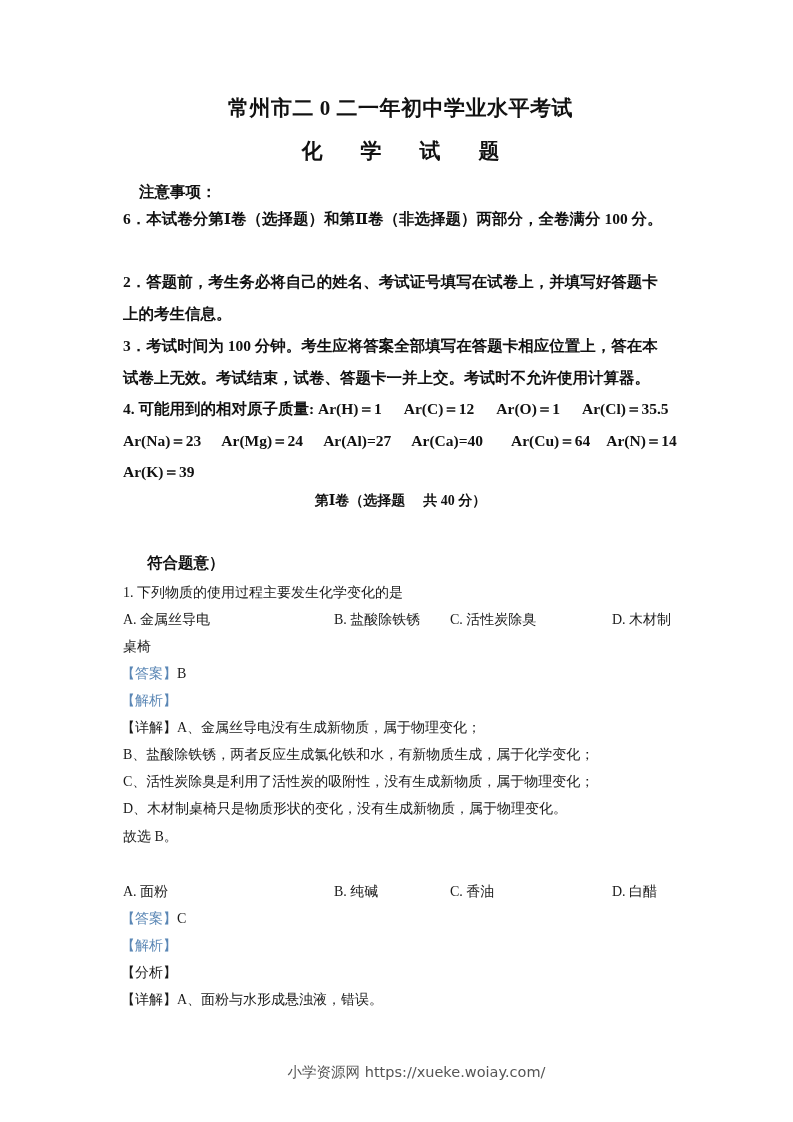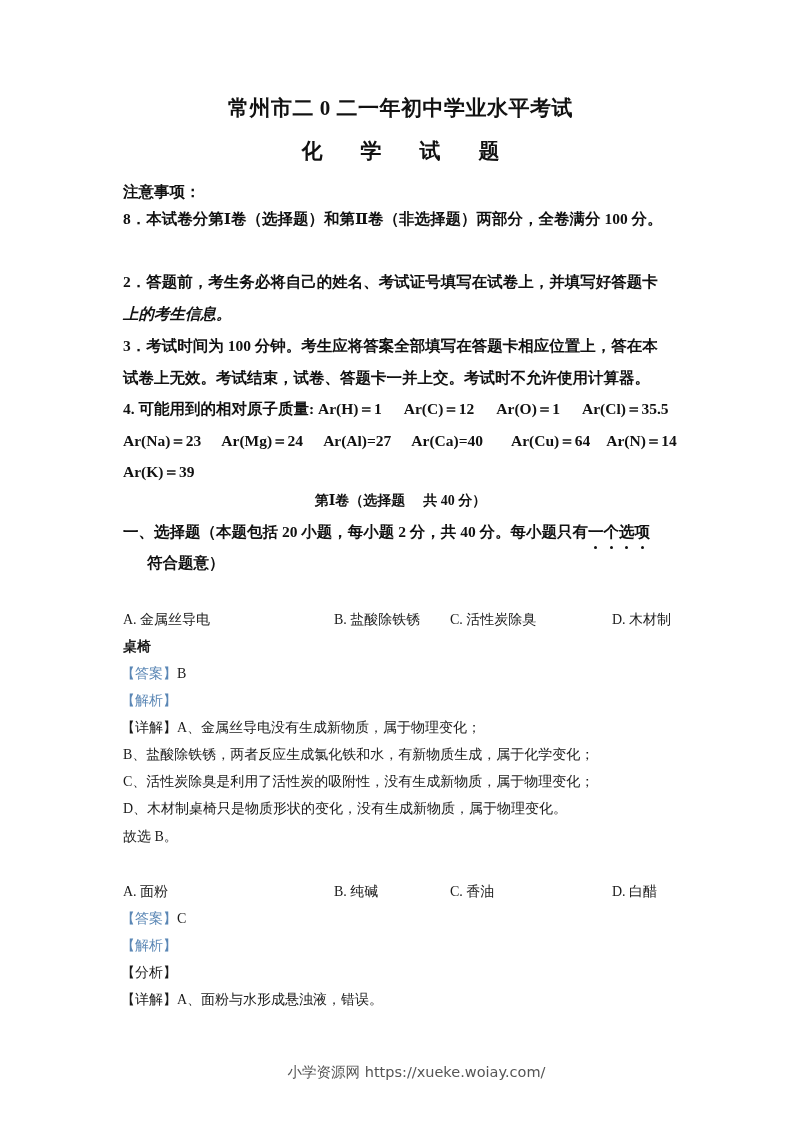--- a/index.html
+++ b/index.html
@@ -28,24 +28,24 @@
     }
     .subtitle {
       left: 0; width: 793px; text-align: center;
       top: 137px; font-size: 21px; font-weight: bold;
     }
     .subtitle span { display: inline-block; margin: 0 19px; }
 
     .bold-line {
       left: 119px; font-size: 15.5px; font-weight: bold;
     }
-    .note-heading { top: 182px; }
+    .note-heading { top: 182px; margin-left: 16px; }
     .note-1 { top: 209px; }
     .note-2a { top: 272px; }
-    .note-2b { top: 304px; font-style: italic; }
+    .note-2b { top: 304px; }
     .note-3a { top: 336px; }
     .note-3b { top: 368px; }
     .note-4a { top: 399px; }
     .note-4b { top: 431px; }
     .note-4c { top: 462px; }
     .ar-item { display: inline-block; }
 
     .section-title {
       left: 0; width: 793px; text-align: center;
       top: 492px; font-size: 14px; font-weight: bold;
@@ -66,21 +66,21 @@
       margin-left: -1.5px;
       border-radius: 50%;
       background: #111;
     }
 
     .normal-line {
       left: 119px; font-size: 14px; font-weight: normal; color: #1a1a1a;
     }
     .q1 { top: 584px; }
     .q1opts { top: 611px; }
-    .q1cont { top: 638px; font-weight: bold; }
+    .q1cont { top: 638px; }
     .q1ans { top: 665px; left: 117px; }
     .q1jx { top: 692px; left: 117px; }
     .q1d1 { top: 719px; left: 117px; }
     .q1d2 { top: 746px; }
     .q1d3 { top: 773px; }
     .q1d4 { top: 800px; }
     .q1sel { top: 828px; }
 
     .q2 { top: 856px; }
     .q2opts { top: 883px; }
@@ -111,44 +111,42 @@
 <body>
 
 <div class="page">
 
   <div class="abs title">常州市二 0 二一年初中学业水平考试</div>
   <div class="abs subtitle">
     <span>化</span><span>学</span><span>试</span><span>题</span>
   </div>
 
   <div class="abs bold-line note-heading">注意事项：</div>
-  <div class="abs bold-line note-1">8．本试卷分第Ⅰ卷（选择题）和第Ⅱ卷（非选择题）两部分，全卷满分 100 分。</div>
+  <div class="abs bold-line note-1">6．本试卷分第Ⅰ卷（选择题）和第Ⅱ卷（非选择题）两部分，全卷满分 100 分。</div>
   <div class="abs bold-line note-2a">2．答题前，考生务必将自己的姓名、考试证号填写在试卷上，并填写好答题卡</div>
   <div class="abs bold-line note-2b">上的考生信息。</div>
   <div class="abs bold-line note-3a">3．考试时间为 100 分钟。考生应将答案全部填写在答题卡相应位置上，答在本</div>
   <div class="abs bold-line note-3b">试卷上无效。考试结束，试卷、答题卡一并上交。考试时不允许使用计算器。</div>
 
   <div class="abs bold-line note-4a">
     <span>4. 可能用到的相对原子质量: </span><span class="ar-item">Ar(H)＝1</span><span style="display:inline-block;width:22px"></span><span class="ar-item">Ar(C)＝12</span><span style="display:inline-block;width:22px"></span><span class="ar-item">Ar(O)＝1</span><span style="display:inline-block;width:22px"></span><span class="ar-item">Ar(Cl)＝35.5</span>
   </div>
   <div class="abs bold-line note-4b">
     <span class="ar-item">Ar(Na)＝23</span><span style="display:inline-block;width:20px"></span><span class="ar-item">Ar(Mg)＝24</span><span style="display:inline-block;width:20px"></span><span class="ar-item">Ar(Al)=27</span><span style="display:inline-block;width:20px"></span><span class="ar-item">Ar(Ca)=40</span><span style="display:inline-block;width:28px"></span><span class="ar-item">Ar(Cu)＝64</span><span style="display:inline-block;width:16px"></span><span class="ar-item">Ar(N)＝14</span>
   </div>
   <div class="abs bold-line note-4c">
     <span class="ar-item">Ar(K)＝39</span>
   </div>
 
   <div class="abs section-title">
     <span>第Ⅰ卷（选择题</span><span class="gap"></span><span>共 40 分）</span>
   </div>
-  <div class="abs bold-line part1a">
-    <span>一、选择题（本题包括 20 小题，每小题 2 分，共 40 分。每小题只有</span><span class="emph">一</span><span class="emph">个</span><span class="emph">选</span><span class="emph">项</span>
-  </div>
   <div class="abs bold-line part1b">符合题意）</div>
 
+  <div class="abs normal-line q1">1. 下列物质的使用过程主要发生化学变化的是</div>
   <div class="abs normal-line q1opts" style="width:560px;">
     <span class="opt opt-a">A. 金属丝导电</span>
     <span class="opt opt-b">B. 盐酸除铁锈</span>
     <span class="opt opt-c">C. 活性炭除臭</span>
     <span class="opt opt-d">D. 木材制</span>
   </div>
   <div class="abs normal-line q1cont">桌椅</div>
   <div class="abs normal-line q1ans">
     <span class="blue-tag">【<span>答案</span>】</span><span>B</span>
   </div>

